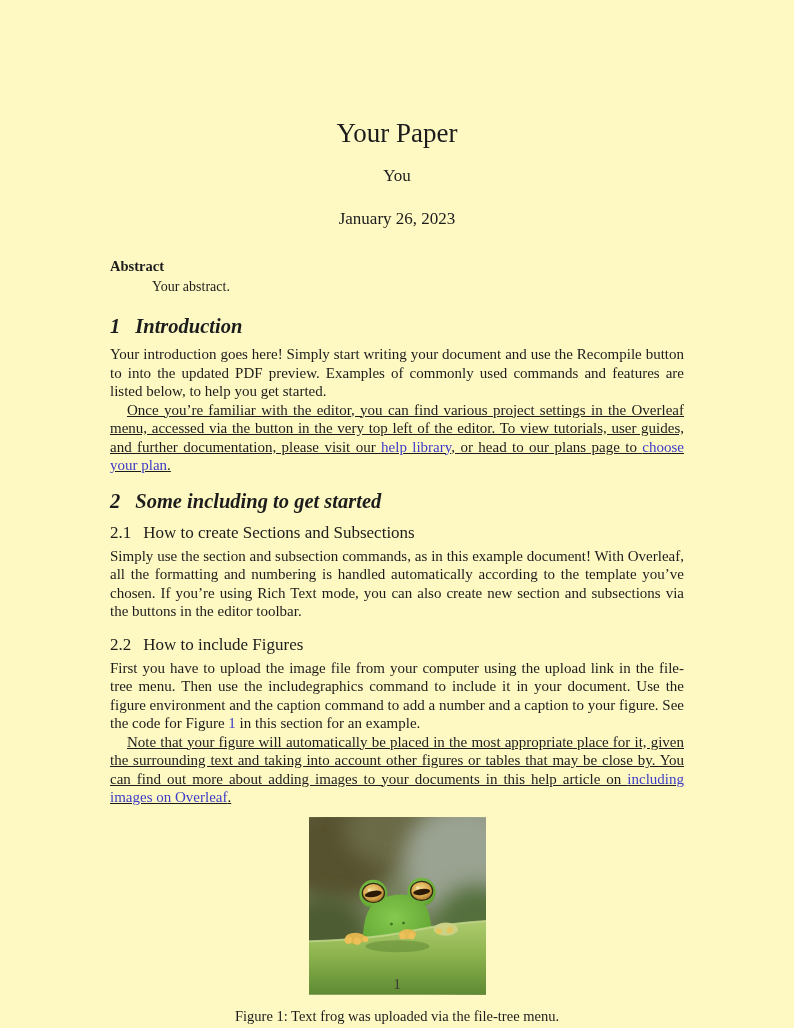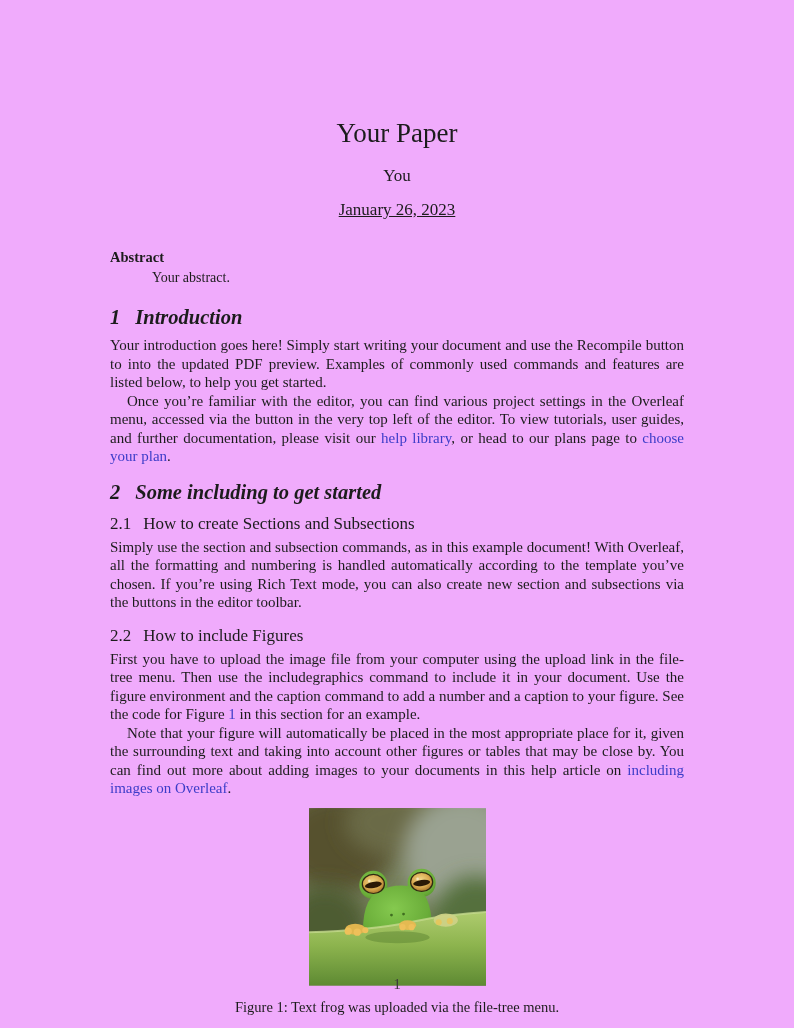--- a/index.html
+++ b/index.html
@@ -1,34 +1,34 @@
 <!DOCTYPE html>
 <html style="--link-color: #3c3cc8;"><head>
 <meta charset="utf-8">
 <style>
   html, body { margin: 0; padding: 0; background: #ffffff; }
   .page {
     position: relative;
     width: 794px;
     height: 1028px;
     margin: 0 auto;
-    background: #f0abfc;
+    background: #fef9c3;
     font-family: "Liberation Serif", "DejaVu Serif", serif;
     color: #1c1c1c;
     overflow: hidden;
   }
   .content {
     width: 574px;
     margin: 0 auto;
     padding-top: 116px;
   }
   .titleblock { text-align: center; }
   .doc-title { font-size: 27px; line-height: 34px; font-weight: 400; }
   .doc-author { font-size: 17px; line-height: 22px; margin-top: 15px; }
-  .doc-date { font-size: 17px; line-height: 22px; margin-top: 12px; text-decoration: underline; }
+  .doc-date { font-size: 17px; line-height: 22px; margin-top: 21px; }
 
   .abstract { margin-top: 27px; }
   .abstract-heading { font-weight: bold; font-size: 14.5px; line-height: 18px; }
   .abstract-body { margin-top: 3px; padding: 0 42px; font-size: 14px; line-height: 18px; }
 
   .sec-heading {
     font-size: 20.5px; font-weight: bold; line-height: 25px;
     margin-top: 18px; margin-bottom: 6px; font-style: italic;
   }
   .sec-heading .sec-num { display: inline-block; margin-right: 15px; }
@@ -40,21 +40,21 @@
   .subsec-heading .sec-num { display: inline-block; margin-right: 12px; }
   .subsec-2 { margin-top: 13px; }
 
   p.body-par {
     margin: 0;
     font-size: 15px;
     line-height: 18.5px;
     text-align: justify;
     hyphens: none;
   }
-  p.indent { text-indent: 17px; }
+  p.indent { text-indent: 17px; text-decoration: underline; }
 
   a.doclink { color: var(--link-color, #3c3cc8); text-decoration: none; cursor: pointer; }
 
   .figure-block { margin-top: 10px; text-align: center; }
   .figure-img { display: inline-block; vertical-align: top; }
   .figure-caption {
     margin-top: 12px;
     font-size: 14.5px;
     line-height: 18px;
     text-align: center;

